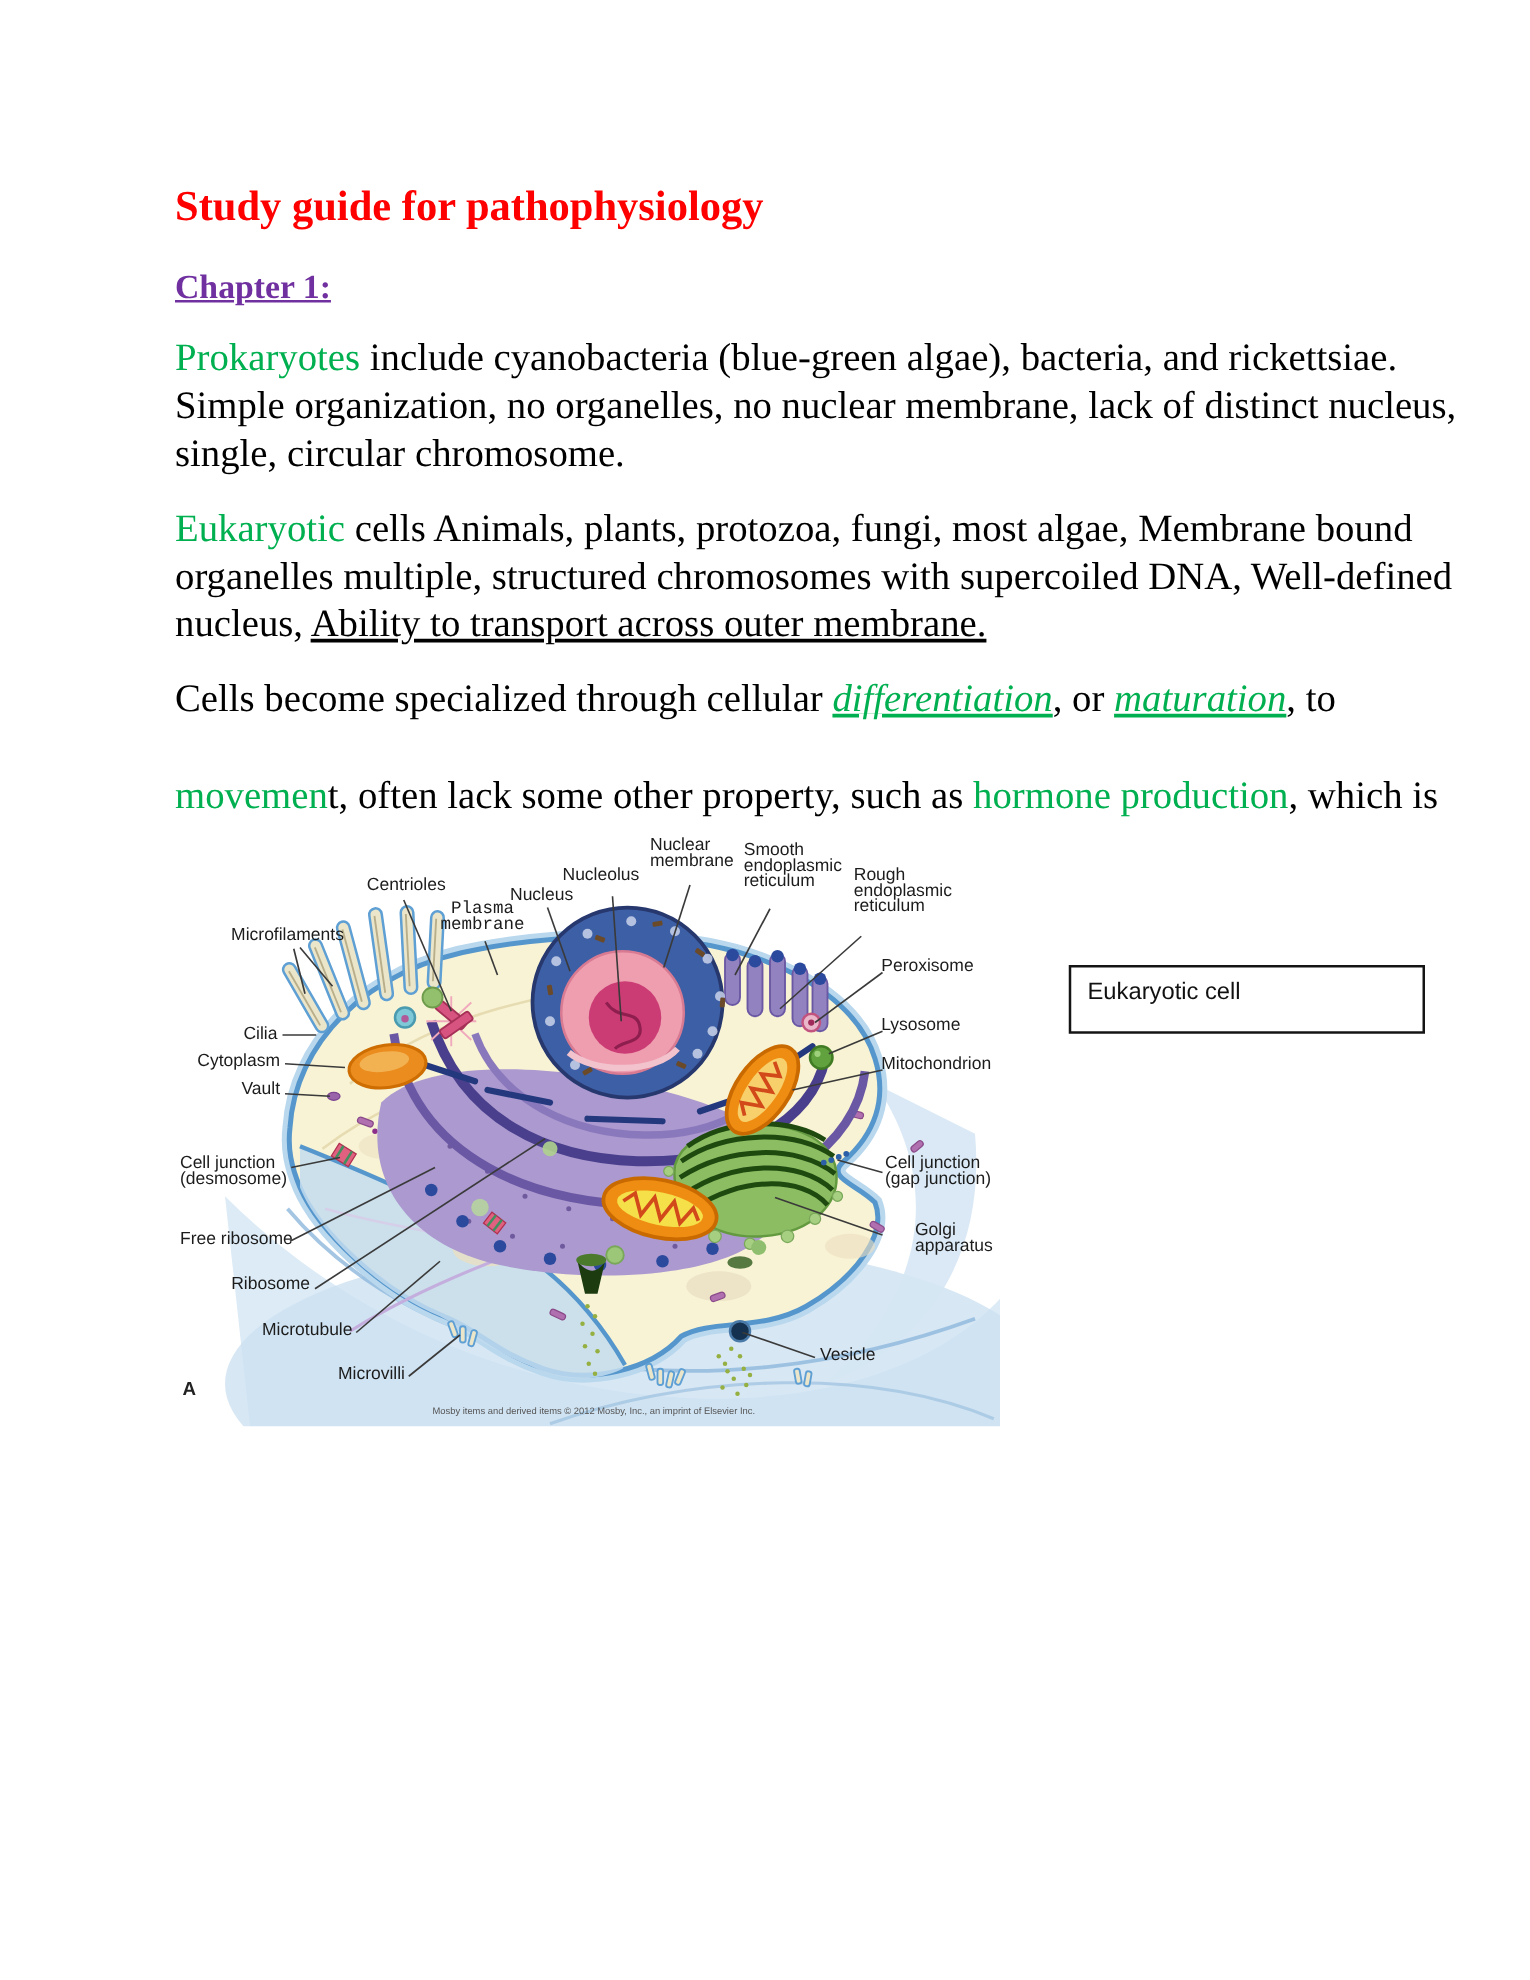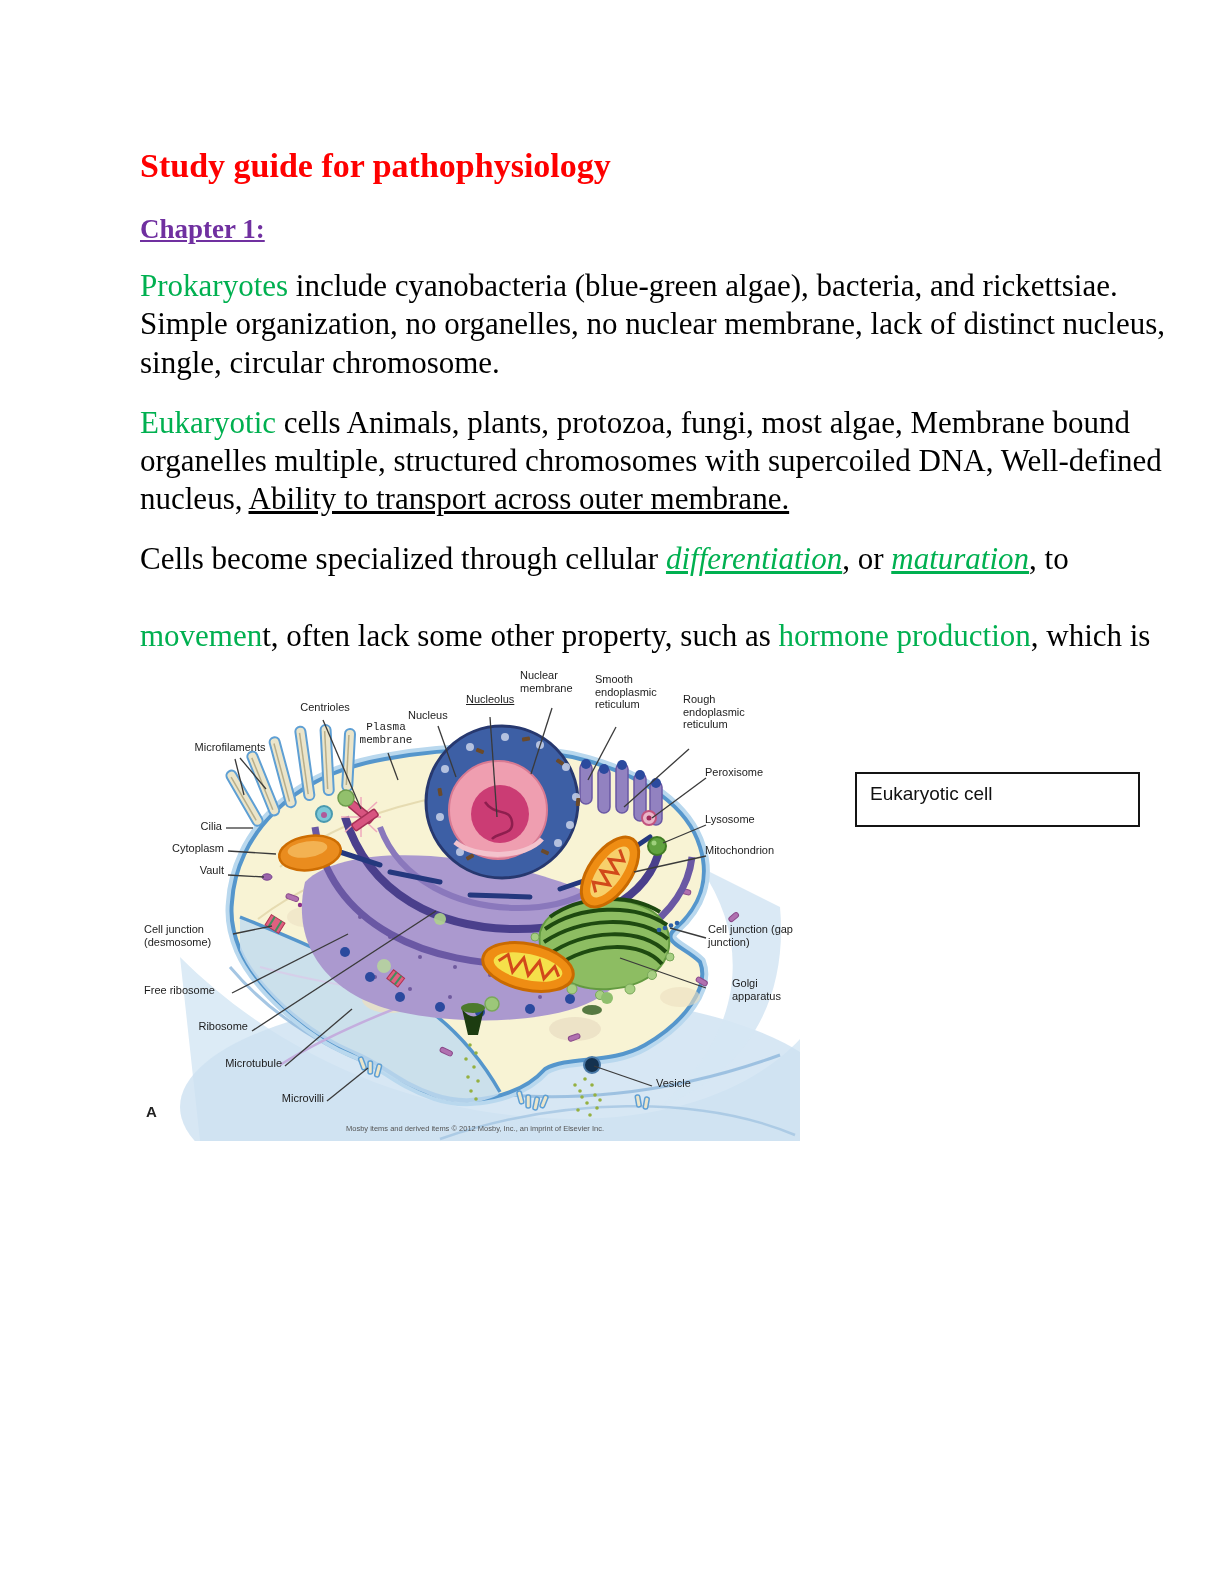--- a/index.html
+++ b/index.html
@@ -31,21 +31,21 @@
   .green{color:#00b050;}
   .giu{color:#00b050;font-style:italic;text-decoration:underline;}
   .ul{text-decoration:underline;}
   
   .figure{
     position:relative;width:660px;height:474px;margin-top:12px;
     font-family:"Liberation Sans", sans-serif;
   }
   .figure svg{position:absolute;left:0;top:0;}
   .lbl{
-    position:absolute;font-size:11px;line-height:12.5px;color:#1c1c1c;
+    position:absolute;font-size:14px;line-height:12.5px;color:#1c1c1c;
     font-family:"Liberation Sans", sans-serif;
   }
   .lbl.r{text-align:right;}
   .lbl.c{text-align:center;}
   .panel-letter{
     position:absolute;left:6px;top:436px;font-size:15px;font-weight:bold;color:#222;
     font-family:"Liberation Sans", sans-serif;
   }
   .fig-caption{
     position:absolute;left:165px;top:457px;width:340px;text-align:center;
@@ -395,21 +395,21 @@
         <line x1="566" y1="271" x2="530" y2="261"></line>
         <line x1="566" y1="321" x2="480" y2="291"></line>
         <line x1="512" y1="419" x2="454" y2="399"></line>
       </g>
     </svg>
 
     <div class="lbl c" style="left:38px;top:74px;width:104px;">Microfilaments</div>
     <div class="lbl c" style="left:148px;top:34px;width:74px;">Centrioles</div>
     <div class="lbl c" style="left:205px;top:54px;width:82px;font-family:Liberation Mono, monospace;">Plasma membrane</div>
     <div class="lbl" style="left:268px;top:42px;width:58px;">Nucleus</div>
-    <div class="lbl" style="left:326px;top:26px;width:76px;text-decoration:underline;">Nucleolus</div>
+    <div class="lbl" style="left:310px;top:26px;width:76px;">Nucleolus</div>
     <div class="lbl" style="left:380px;top:2px;width:82px;">Nuclear membrane</div>
     <div class="lbl" style="left:455px;top:6px;width:95px;">Smooth endoplasmic reticulum</div>
     <div class="lbl" style="left:543px;top:26px;width:95px;">Rough endoplasmic reticulum</div>
     <div class="lbl" style="left:565px;top:99px;width:90px;">Peroxisome</div>
     <div class="lbl" style="left:565px;top:146px;width:80px;">Lysosome</div>
     <div class="lbl" style="left:565px;top:177px;width:105px;">Mitochondrion</div>
     <div class="lbl r" style="left:28px;top:153px;width:54px;">Cilia</div>
     <div class="lbl r" style="left:8px;top:175px;width:76px;">Cytoplasm</div>
     <div class="lbl r" style="left:28px;top:197px;width:56px;">Vault</div>
     <div class="lbl" style="left:4px;top:256px;width:98px;">Cell junction (desmosome)</div>

